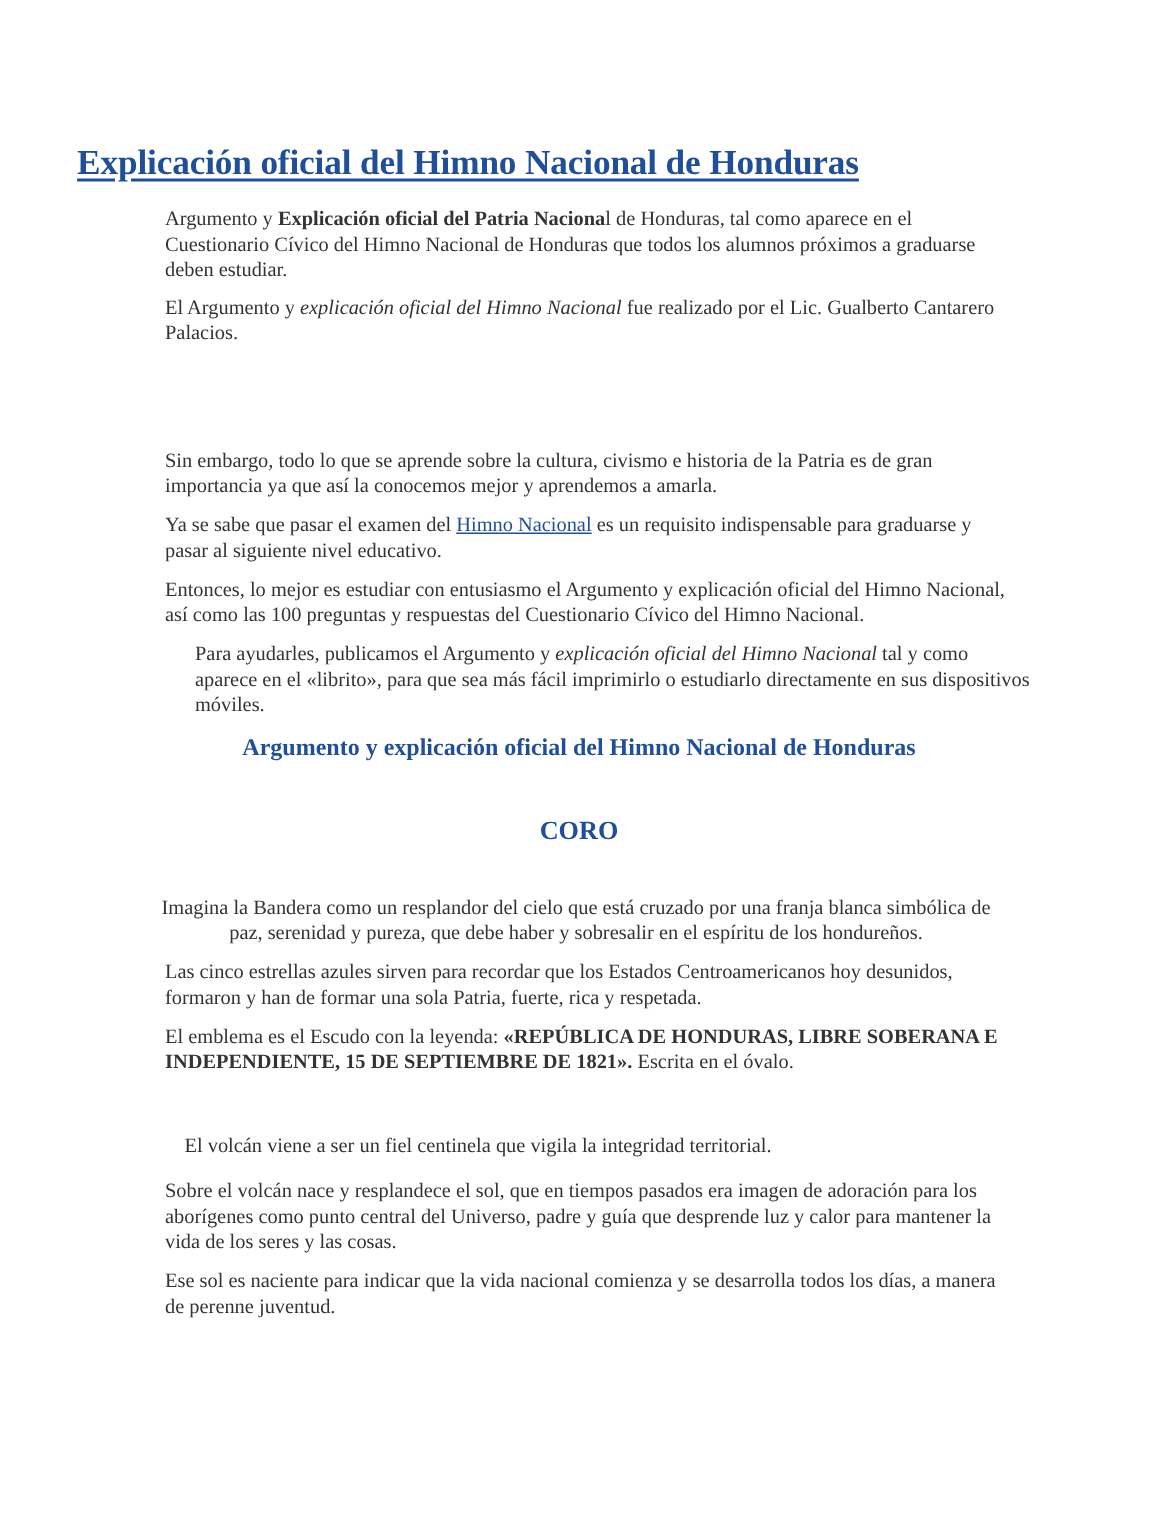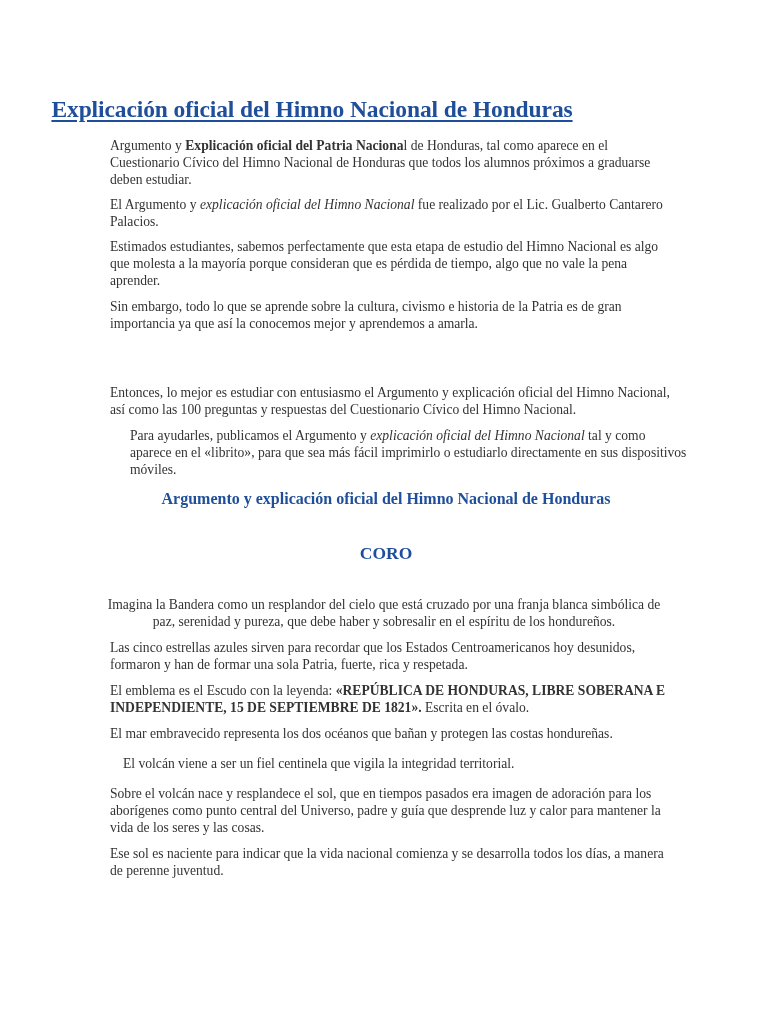--- a/index.html
+++ b/index.html
@@ -33,40 +33,39 @@
 <body>
 
 <div class="page">
 
   <h1 class="main-title">Explicación oficial del Himno Nacional de Honduras</h1>
 
   <p class="para" style="top:137px;"><span>Argumento y </span><b>Explicación oficial del Patria Naciona</b><span>l de Honduras, tal como aparece en el Cuestionario Cívico del Himno Nacional de Honduras que todos los alumnos próximos a graduarse deben estudiar.</span></p>
 
   <p class="para" style="top:196px;"><span>El Argumento y </span><i>explicación oficial del Himno Nacional</i><span> fue realizado por el Lic. Gualberto Cantarero Palacios.</span></p>
 
-  <p class="para" style="top:238px;">Estimados estudiantes, sabemos perfectamente que esta etapa de estudio del Himno Nacional es algo que molesta a la mayoría porque consideran que es pérdida de tiempo, algo que no vale la pena aprender.</p>
 
   <p class="para" style="top:298px;">Sin embargo, todo lo que se aprende sobre la cultura, civismo e historia de la Patria es de gran importancia ya que así la conocemos mejor y aprendemos a amarla.</p>
 
+  <p class="para" style="top:341px;"><span>Ya se sabe que pasar el examen del </span><a class="link" href="#">Himno Nacional</a><span> es un requisito indispensable para graduarse y pasar al siguiente nivel educativo.</span></p>
 
   <p class="para" style="top:384px;">Entonces, lo mejor es estudiar con entusiasmo el  Argumento y explicación oficial del Himno Nacional, así como las 100 preguntas y respuestas del Cuestionario Cívico del Himno Nacional.</p>
 
   <p class="para" style="top:427px;margin-left:20px;"><span>Para ayudarles, publicamos el Argumento y </span><i>explicación oficial del Himno Nacional</i><span> tal y como aparece en el «librito», para que sea más fácil imprimirlo o estudiarlo directamente en sus dispositivos móviles.</span></p>
 
   <h2 class="section-title" style="top:487px;">Argumento y explicación oficial del Himno Nacional de Honduras</h2>
 
   <h3 class="sub-title" style="top:543px;">CORO</h3>
 
   <p class="para indent" style="top:596px; left:104px; width:560px;">Imagina la Bandera como un resplandor del cielo que está cruzado por una franja blanca simbólica de paz, serenidad y pureza, que debe haber y sobresalir en el espíritu de los hondureños.</p>
 
   <p class="para" style="top:639px;">Las cinco estrellas azules sirven para recordar que los Estados Centroamericanos hoy desunidos, formaron y han de formar una sola Patria, fuerte, rica y respetada.</p>
 
   <p class="para" style="top:682px;"><span>El emblema es el Escudo con la leyenda: </span><b>«REPÚBLICA DE HONDURAS, LIBRE SOBERANA E INDEPENDIENTE, 15 DE SEPTIEMBRE DE 1821».</b><span> Escrita en el óvalo.</span></p>
 
-  <p class="para" style="top:725px;">El mar embravecido representa los dos océanos que bañan y protegen las costas hondureñas.</p>
 
   <p class="para" style="top:755px;margin-left:13px;">El volcán viene a ser un fiel centinela que vigila la integridad territorial.</p>
 
   <p class="para" style="top:785px;">Sobre el volcán nace y resplandece el sol, que en tiempos pasados era imagen de adoración para los aborígenes como punto central del Universo, padre y guía que desprende luz y calor para mantener la vida de los seres y las cosas.</p>
 
   <p class="para" style="top:845px;">Ese sol es naciente para indicar que la vida nacional comienza y se desarrolla todos los días, a manera de perenne juventud.</p>
 
 </div>
 
 </body></html>

